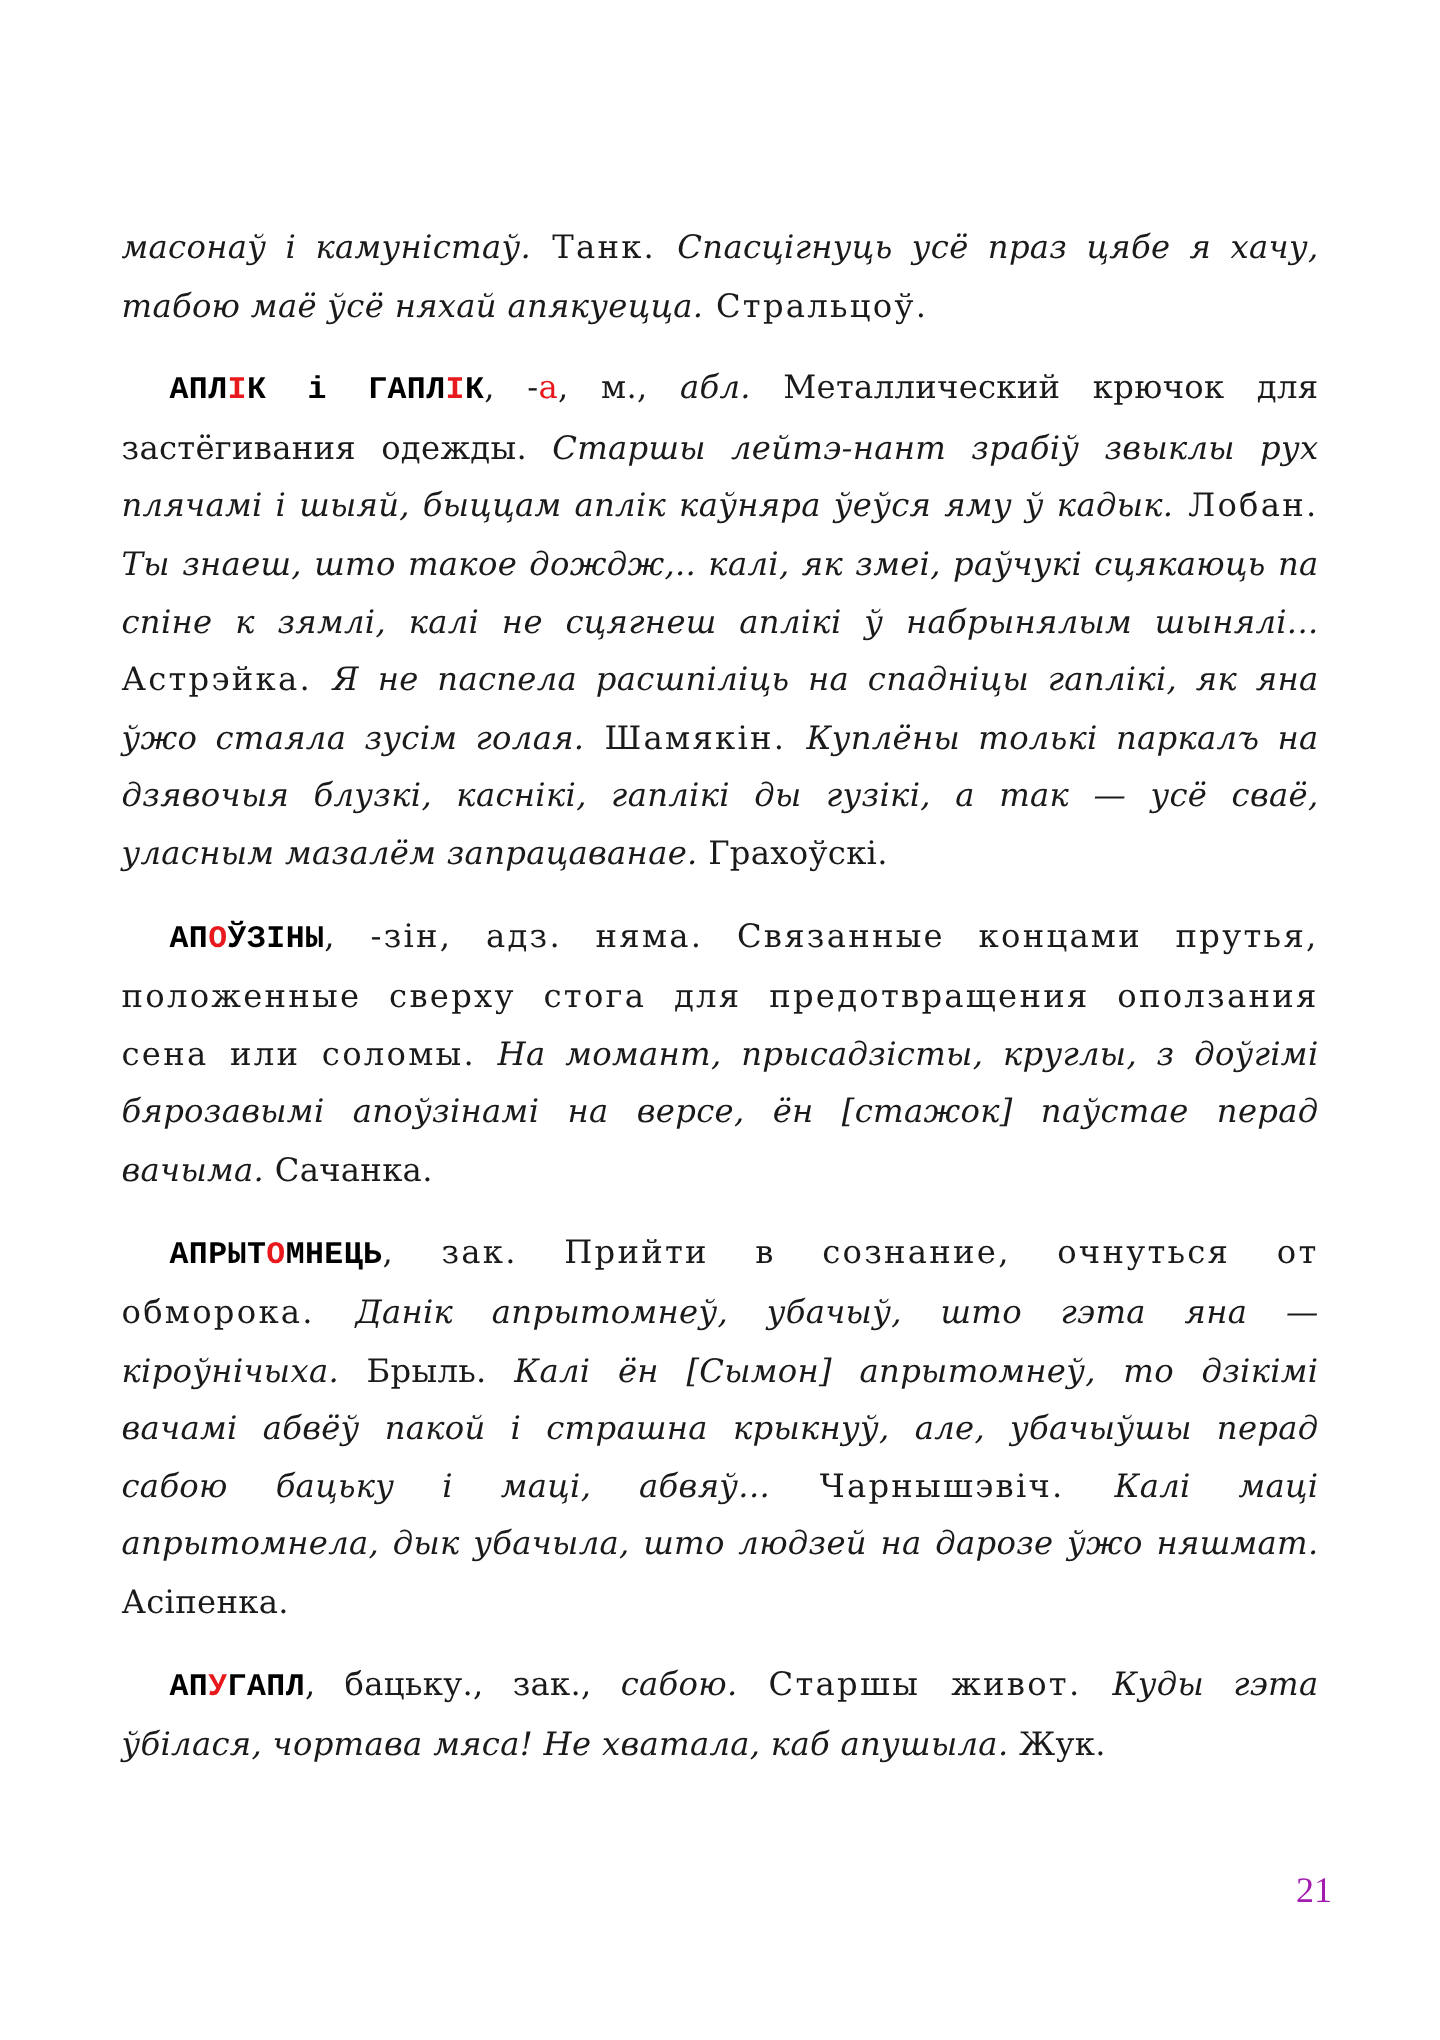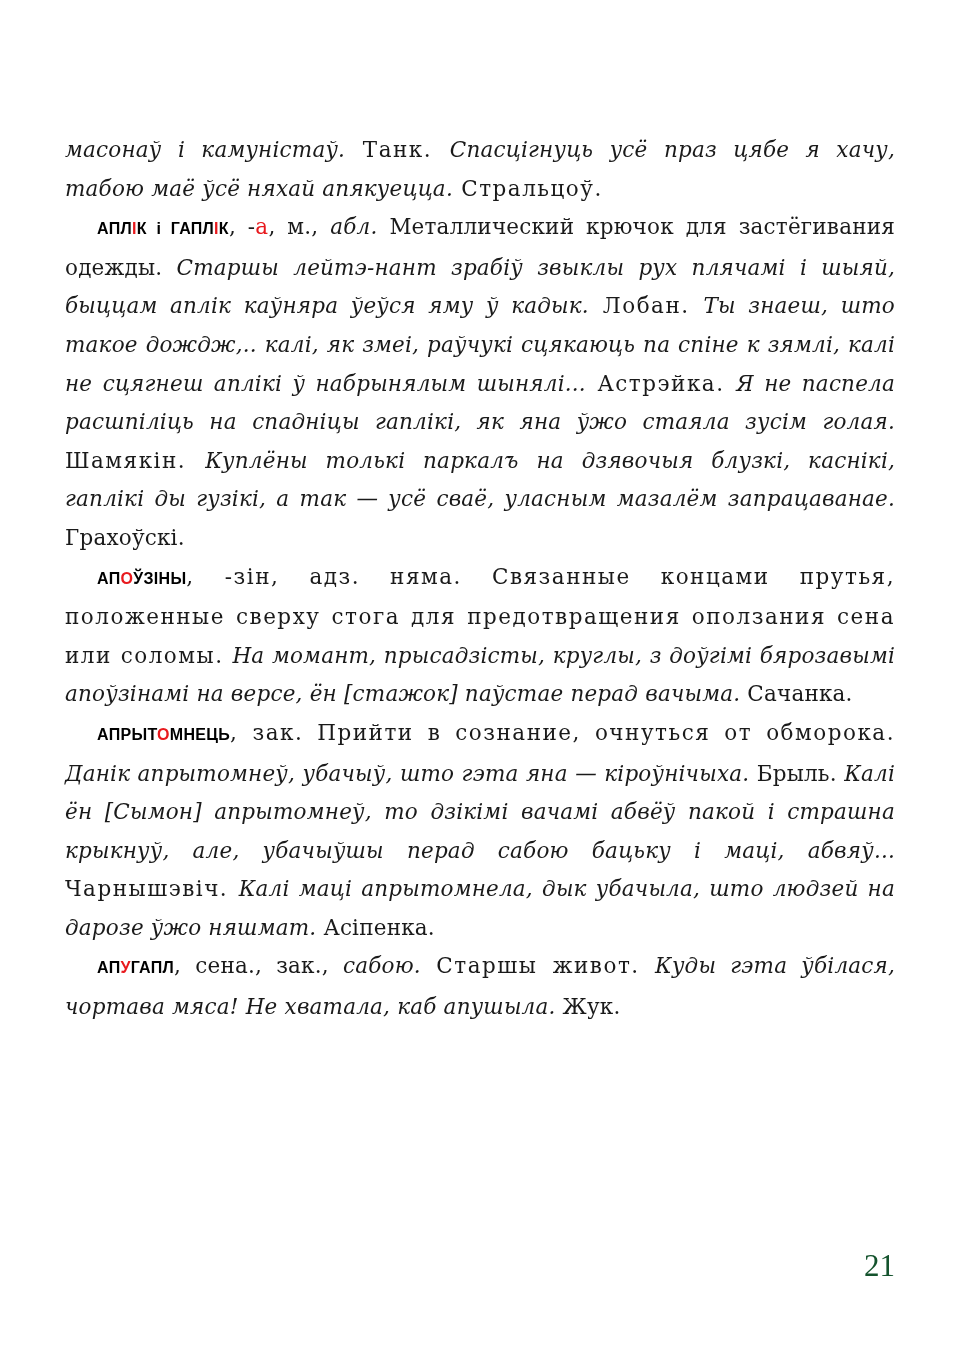--- a/index.html
+++ b/index.html
@@ -3,36 +3,36 @@
 <meta charset="utf-8">
 <style>
   html, body { margin: 0; padding: 0; background: #ffffff; }
   body { width: 960px; height: 1360px; position: relative; overflow: hidden; }
   .page {
     position: absolute; left: 65px; top: 131px; width: 830px;
     font-family: "DejaVu Serif", "Liberation Serif", serif;
     font-size: 21.5px; line-height: 38.6px; color: #1a1a1a;
     text-align: justify; letter-spacing: 0.2px;
   }
-  .para { margin: 0; }
+  .para { margin: 16px; }
   .entry { text-indent: 32px; }
-  .hw { font-family: Liberation Sans, sans-serif; font-weight: bold; font-size: 16px; color: #000; letter-spacing: 0.3px; }
+  .hw { font-family: Liberation Mono, monospace; font-weight: bold; font-size: 21px; color: #000; letter-spacing: 0.3px; }
   .hl { color: #e8191d; }
   .it { font-style: italic; font-family: "DejaVu Serif", serif; }
   .sp { letter-spacing: 1.5px; }
   .pagenum {
     position: absolute; left: 864px; top: 1248px;
-    font-family: "Liberation Serif", serif; font-size: 31px; color: #14532d;
+    font-family: "Liberation Serif", serif; font-size: 24px; color: #a21caf;
   }
 </style>
 </head>
 <body>
 
 <div class="page">
   <p class="para" id="cont"><span class="it">масонаў і камуністаў.</span><span class="sp"> Танк. </span><span class="it">Спасцігнуць усё праз цябе я хачу, табою маё ўсё няхай апякуецца.</span><span class="sp"> Стральцоў.</span></p>
   <div id="entries">
       <p class="para entry"><span><span class="hw">АПЛ</span><span class="hw hl">І</span><span class="hw">К і ГАПЛ</span><span class="hw hl">І</span><span class="hw">К</span></span><span>, -</span><span class="hl">а</span><span>, м., </span><span class="it">абл.</span><span> Металлический крючок для застёгивания одежды. </span><span class="it">Старшы лейтэ-нант зрабіў звыклы рух плячамі і шыяй, быццам аплік каўняра ўеўся яму ў кадык.</span><span class="sp"> Лобан. </span><span class="it">Ты знаеш, што такое дождж,.. калі, як змеі, раўчукі сцякаюць па спіне к зямлі, калі не сцягнеш аплікі ў набрынялым шынялі...</span><span class="sp"> Астрэйка. </span><span class="it">Я не паспела расшпіліць на спадніцы гаплікі, як яна ўжо стаяла зусім голая.</span><span class="sp"> Шамякін. </span><span class="it">Куплёны толькі паркалъ на дзявочыя блузкі, каснікі, гаплікі ды гузікі, а так — усё сваё, уласным мазалём запрацаванае.</span><span> Грахоўскі.</span></p>
       <p class="para entry"><span><span class="hw">АП</span><span class="hw hl">О</span><span class="hw">ЎЗІНЫ</span></span><span class="sp">, -зін, адз. няма. Связанные концами прутья, положенные сверху стога для предотвращения оползания сена или соломы. </span><span class="it">На момант, прысадзісты, круглы, з доўгімі бярозавымі апоўзінамі на версе, ён [стажок] паўстае перад вачыма.</span><span> Сачанка.</span></p>
       <p class="para entry"><span><span class="hw">АПРЫТ</span><span class="hw hl">О</span><span class="hw">МНЕЦЬ</span></span><span class="sp">, зак. Прийти в сознание, очнуться от обморока. </span><span class="it">Данік апрытомнеў, убачыў, што гэта яна — кіроўнічыха.</span><span> Брыль. </span><span class="it">Калі ён [Сымон] апрытомнеў, то дзікімі вачамі абвёў пакой і страшна крыкнуў, але, убачыўшы перад сабою бацьку і маці, абвяў...</span><span class="sp"> Чарнышэвіч. </span><span class="it">Калі маці апрытомнела, дык убачыла, што людзей на дарозе ўжо няшмат.</span><span> Асіпенка.</span></p>
-      <p class="para entry"><span><span class="hw">АП</span><span class="hw hl">У</span><span class="hw">ГАПЛ</span></span><span>, сена., зак., </span><span class="it">сабою.</span><span class="sp"> Старшы живот. </span><span class="it">Куды гэта ўбілася, чортава мяса! Не хватала, каб апушыла.</span><span> Жук.</span></p>
+      <p class="para entry"><span><span class="hw">АП</span><span class="hw hl">У</span><span class="hw">ГАПЛ</span></span><span>, бацьку., зак., </span><span class="it">сабою.</span><span class="sp"> Старшы живот. </span><span class="it">Куды гэта ўбілася, чортава мяса! Не хватала, каб апушыла.</span><span> Жук.</span></p>
     </div>
 </div>
 <div class="pagenum">21</div>
 
 </body></html>

